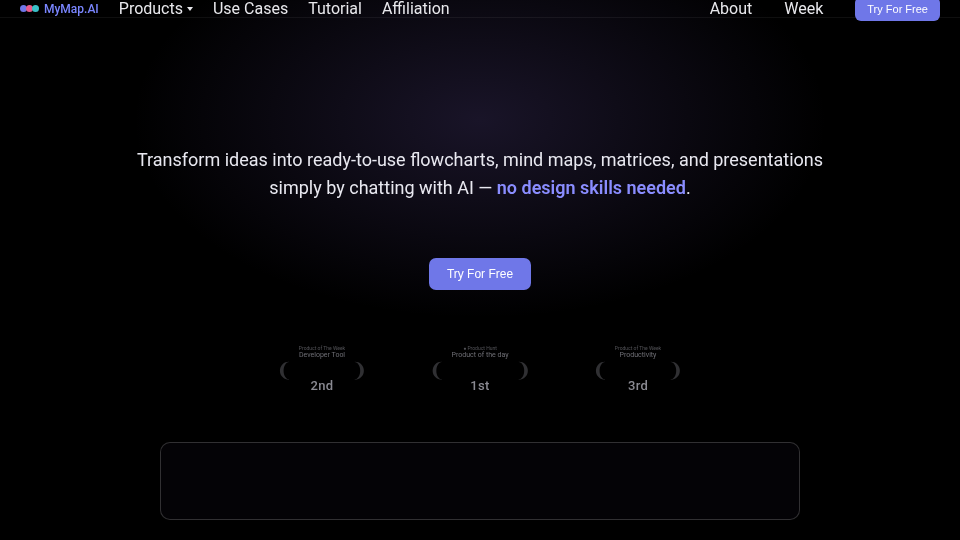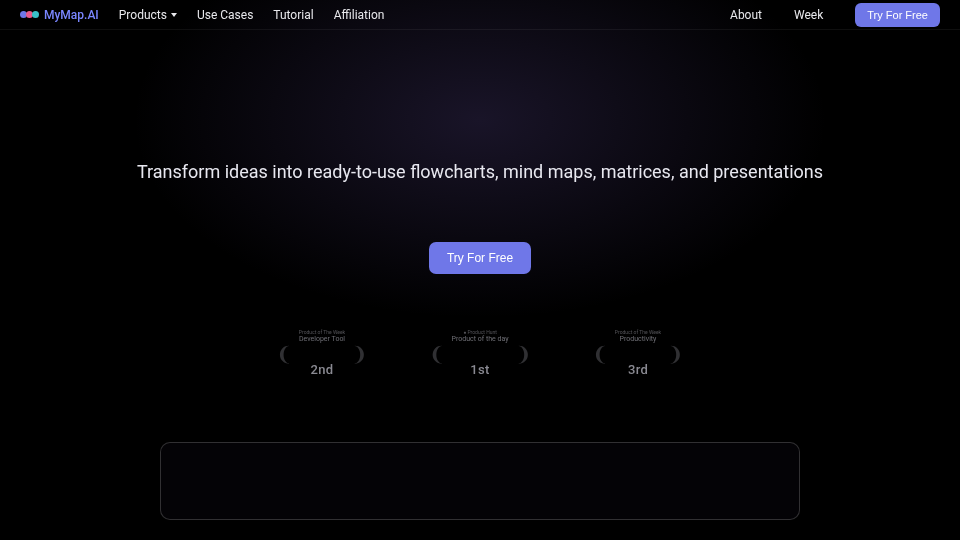--- a/index.html
+++ b/index.html
@@ -14,33 +14,33 @@
     position: absolute;
     top: -80px; left: 50%; transform: translateX(-50%);
     width: 700px; height: 400px;
     background: radial-gradient(ellipse at center, rgba(100,80,160,0.25) 0%, rgba(0,0,0,0) 70%);
     pointer-events: none;
     z-index: 0;
   }
   nav {
     position: relative;
     z-index: 2;
-    height: 30px;
+    height: 18px;
     display: flex;
     align-items: center;
     padding: 0 20px;
     border-bottom: 1px solid rgba(255,255,255,0.06);
     font-size: 12px;
   }
   .nav-left { display: flex; align-items: center; gap: 20px; }
   .brand { display: flex; align-items: center; gap: 6px; }
   .logo { display: flex; align-items: center; }
   .logo-dot { width: 7px; height: 7px; border-radius: 50%; margin-right: -1px; }
   .brand-name { color: #7a86ff; font-weight: 500; font-size: 12px; }
-  .nav-item { color: #e8e8ec; font-size: 12px; cursor: pointer; display: flex; align-items: center; gap: 4px; }
+  .nav-item { color: #e8e8ec; font-size: 16px; cursor: pointer; display: flex; align-items: center; gap: 4px; }
   .chevron { display:inline-block; width:0;height:0;border-left:3px solid transparent;border-right:3px solid transparent;border-top:4px solid #e8e8ec; }
   .nav-right { margin-left: auto; display: flex; align-items: center; gap: 32px; }
   .btn-primary {
     background: #6f77e8;
     color: #fff;
     padding: 6px 12px;
     border-radius: 6px;
     font-size: 11px;
     font-weight: 500;
     cursor: pointer;
@@ -105,20 +105,23 @@
   <div class="nav-right">
     <span class="nav-item">About</span>
     <span class="nav-item">Week</span>
     <button class="btn-primary">Try For Free</button>
   </div>
 </nav>
 
 <main>
   <div class="sub">
     <div>Transform ideas into ready-to-use flowcharts, mind maps, matrices, and presentations</div>
+    <div>
+      <span>simply by chatting with AI — </span><span class="hl">no design skills needed</span><span>.</span>
+    </div>
   </div>
   <div class="cta-wrap">
     <button class="cta">Try For Free</button>
   </div>
 
   <div class="awards">
     <div class="award">
       <span class="laurel">❨</span>
       <span class="award-text">
         <span class="award-top">Product of The Week</span>

